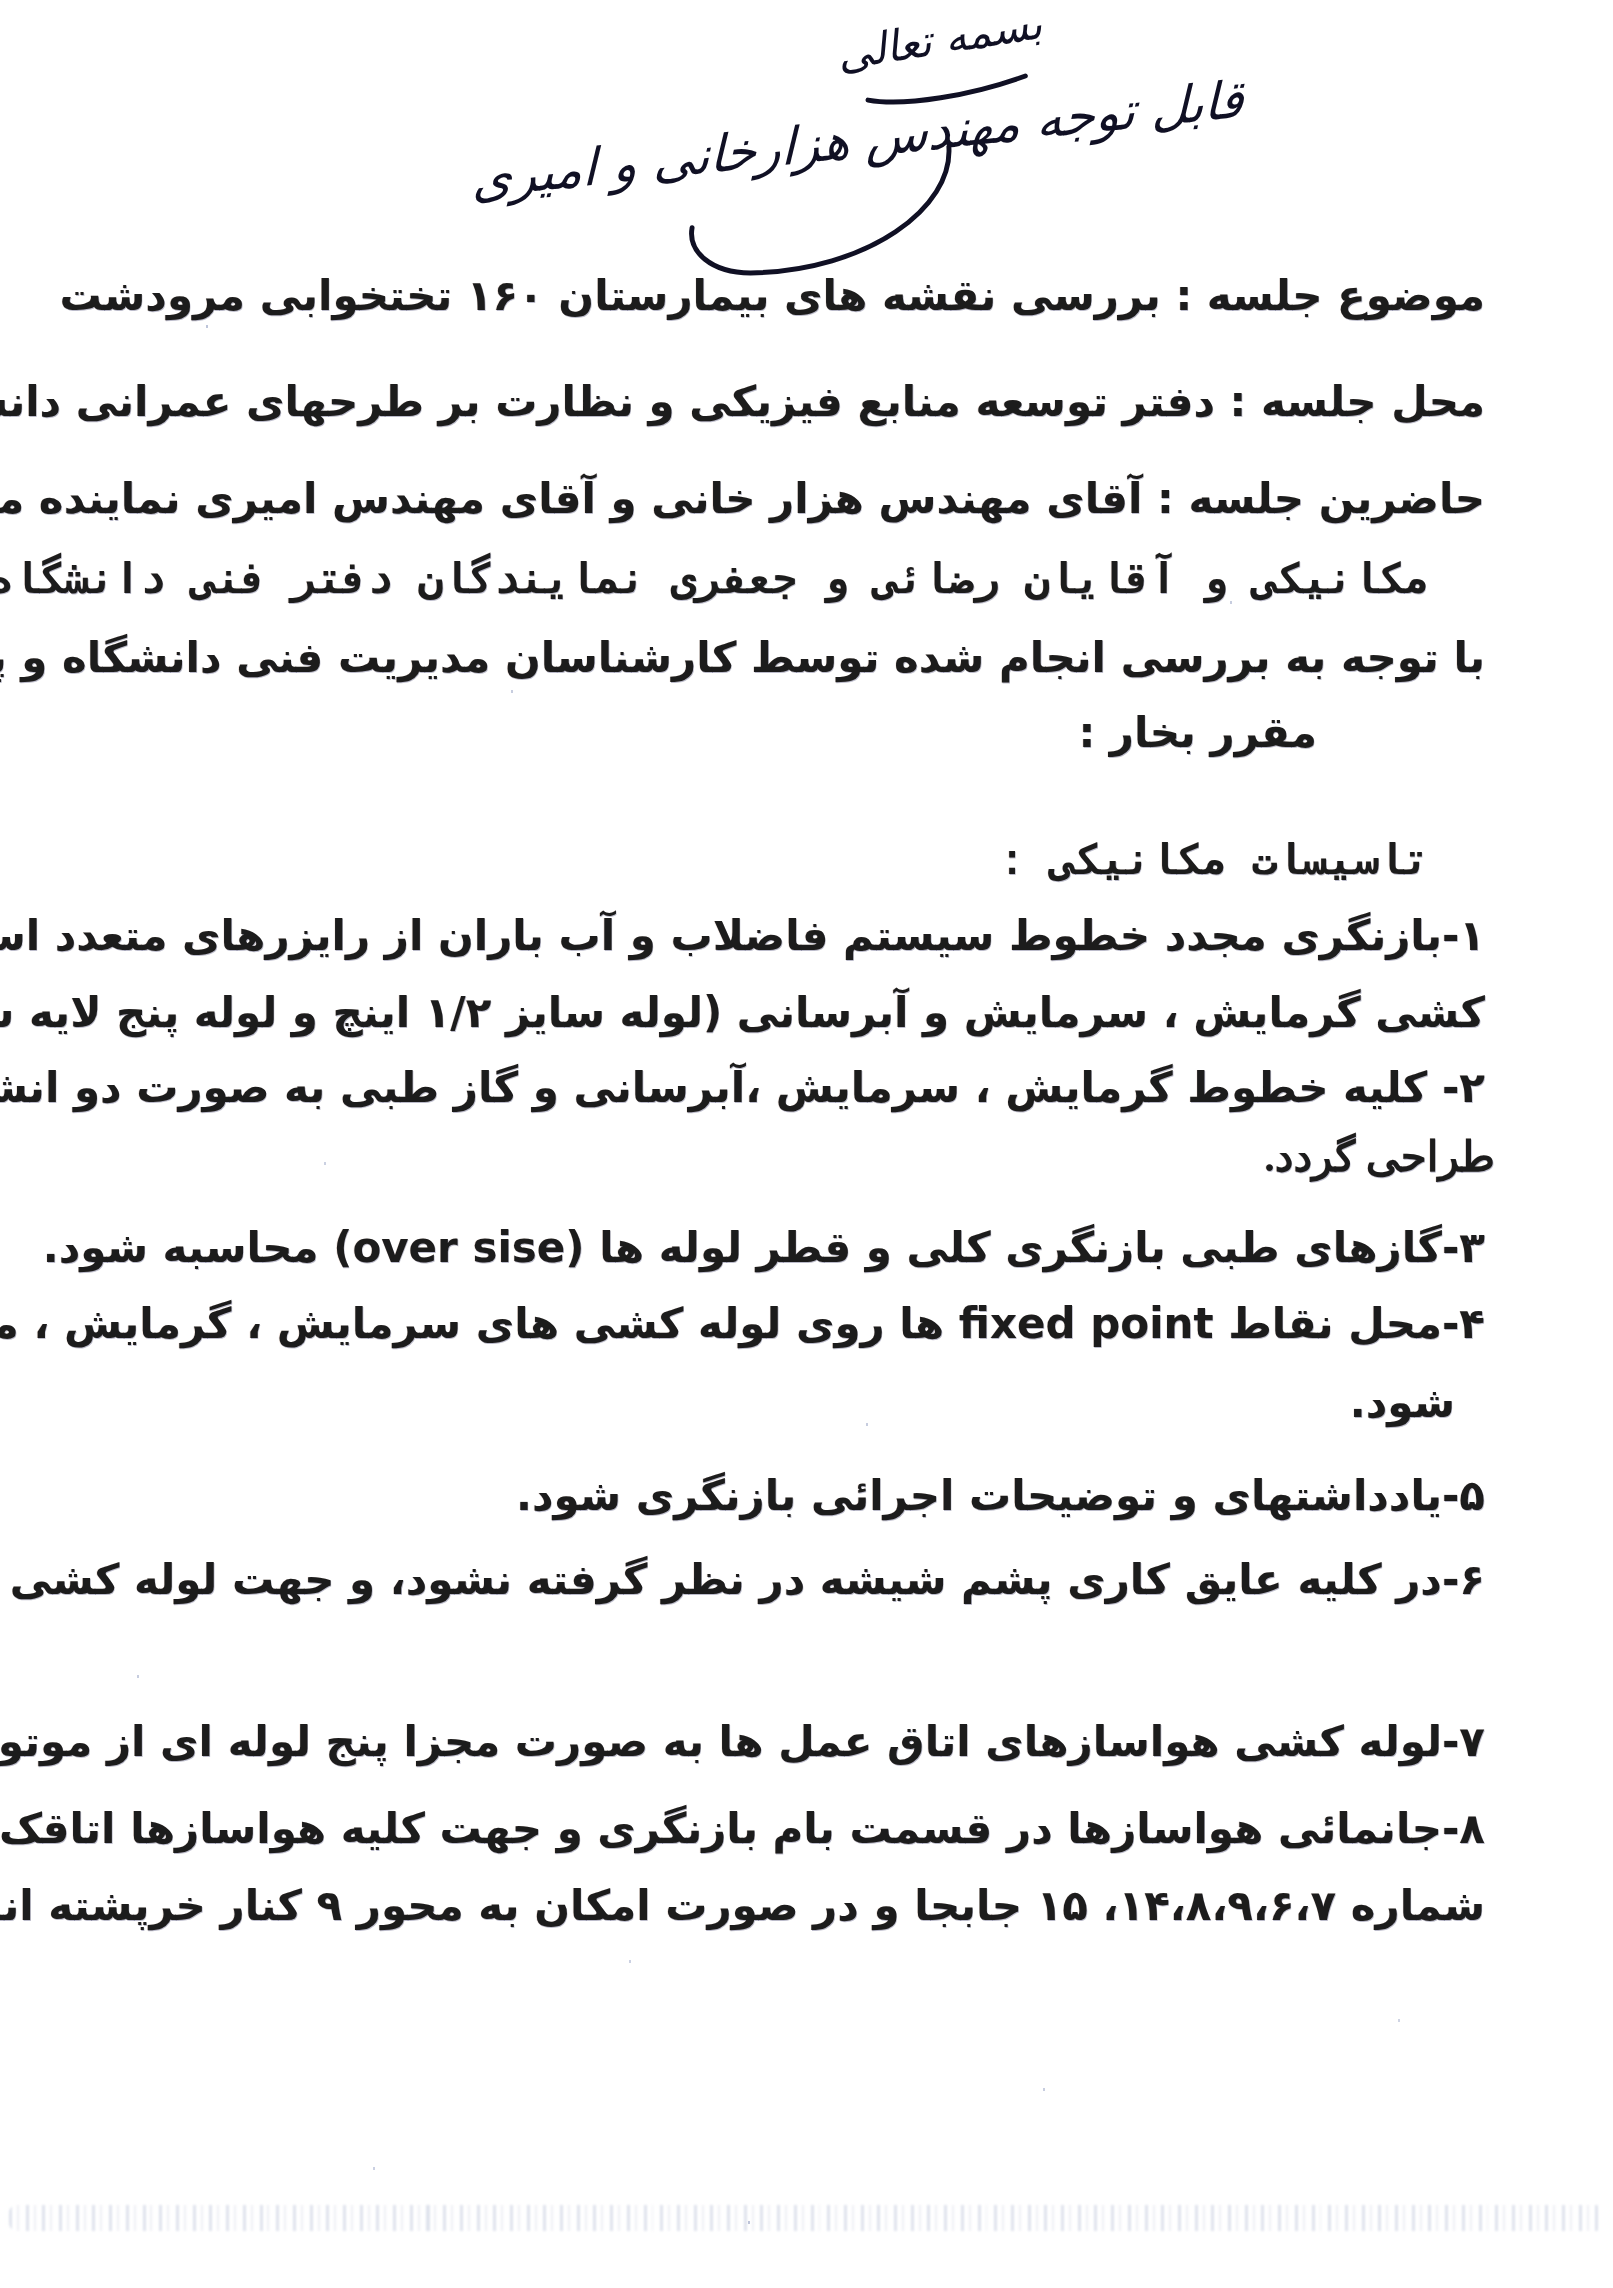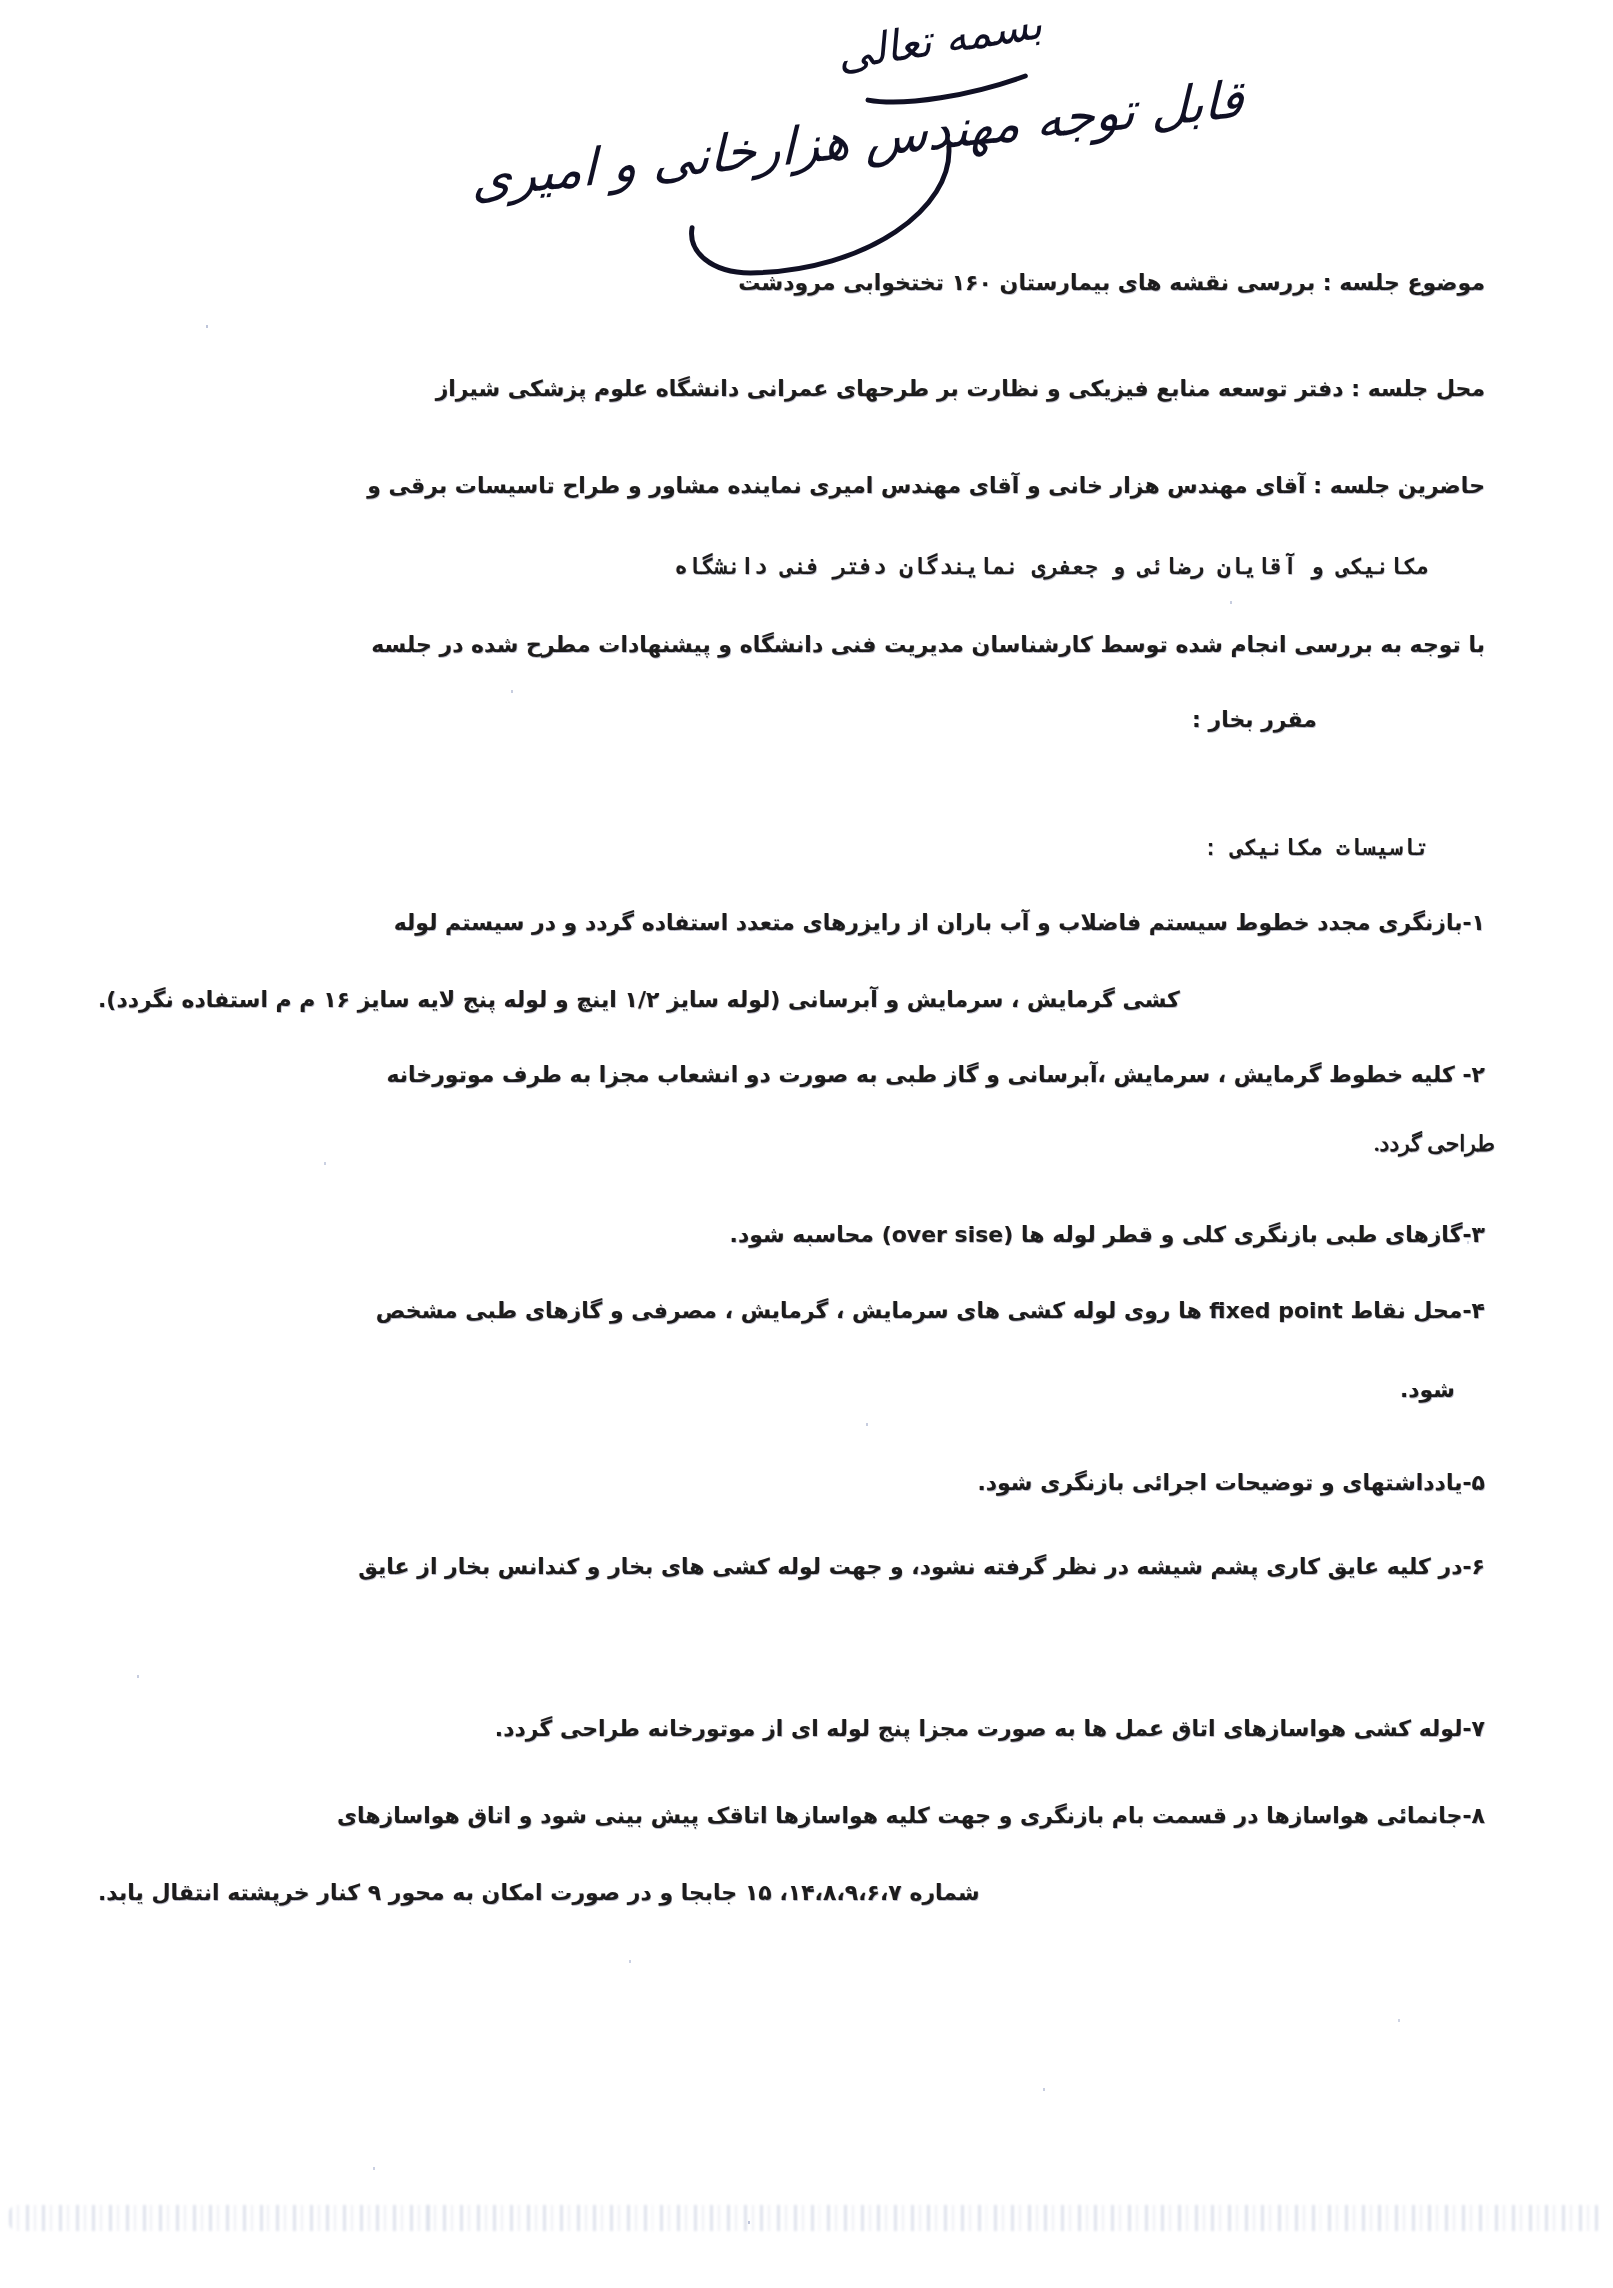--- a/index.html
+++ b/index.html
@@ -15,21 +15,21 @@
     overflow: hidden;
     direction: rtl;
   }
   
   .ln {
     position: absolute;
     left: 99px;
     right: 128px;
     color: #1c1c1c;
     font-weight: 700;
-    font-size: 22px;
+    font-size: 42px;
     line-height: 1.35;
     white-space: nowrap;
     direction: rtl;
     text-shadow: 0.6px 0.8px 0 rgba(30,30,80,0.30), -0.6px 0 0 rgba(140,60,10,0.14);
   }
   .ln-right  { text-align: right; }
   .ln-left   { text-align: left;  }
   .r185 { right: 184px; font-family: Liberation Mono, monospace; }
   .r300 { right: 296px; }
   .r160 { right: 158px; }

